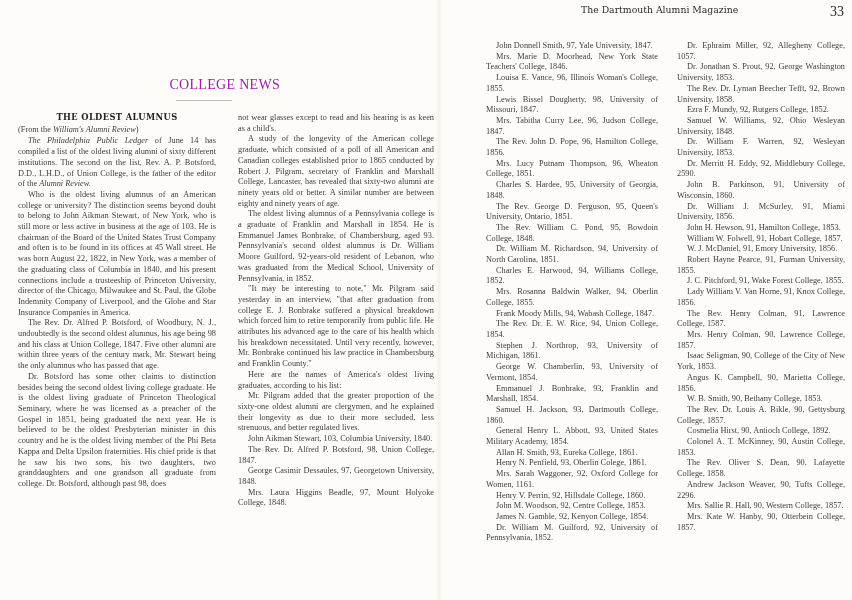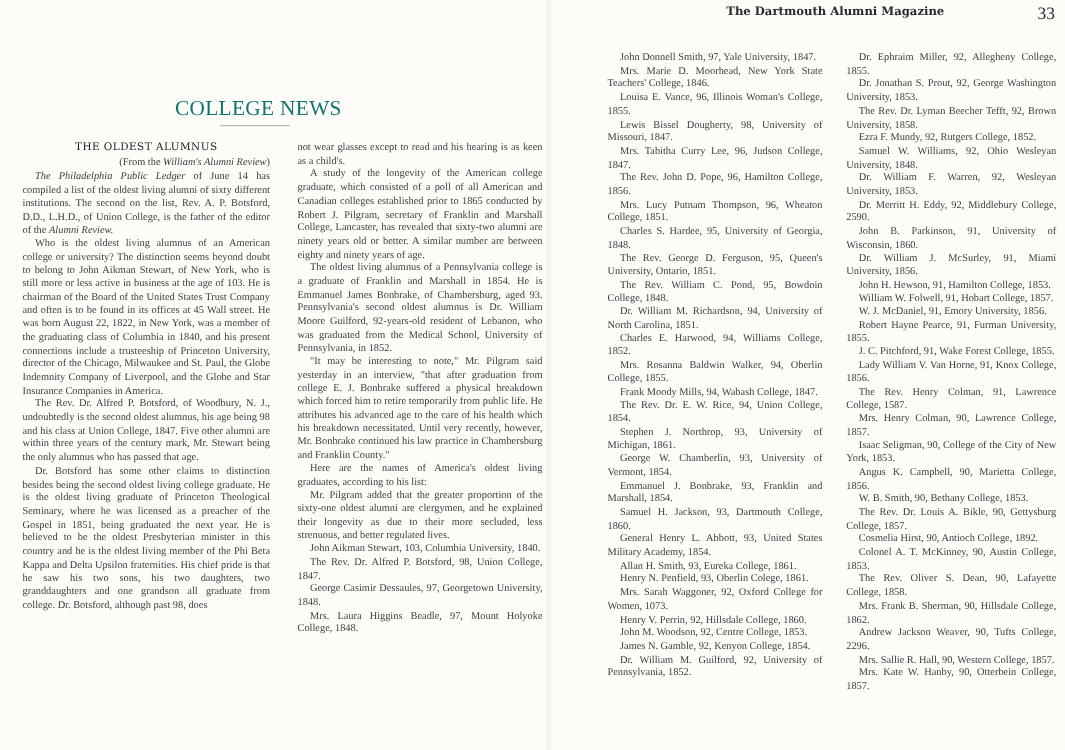--- a/index.html
+++ b/index.html
@@ -9,52 +9,52 @@
     font-family: "DejaVu Serif", "Liberation Serif", serif;
     color: #3a3a3a;
     position: relative;
   }
   .page { position: absolute; top: 0; height: 600px; }
   .page-left { left: 0; width: 436px; }
   .page-right { left: 436px; width: 416px; }
 
   .section-title {
     position: absolute; top: 77px; left: 140px; width: 140px;
-    text-align: left;
+    text-align: right;
     font-family: "Liberation Serif", serif;
-    font-size: 17px; letter-spacing: 0.3px; color: #0f766e;
+    font-size: 14px; letter-spacing: 0.3px; color: #a21caf;
   }
   .title-rule {
     position: absolute; top: 100px; left: 176px; width: 56px; height: 1px;
     background: #bbb;
   }
 
   .col {
     position: absolute;
     font-family: "Liberation Serif", serif;
     font-size: 8.3px; line-height: 10.7px;
     text-align: justify; color: #3d3d3d;
   }
   .col p { margin: 0; text-indent: 10px; }
   .col-l1 { left: 18px; top: 112px; width: 198px; }
   .col-l2 { left: 238px; top: 113px; width: 196px; }
   .col-r1 { left: 486px; top: 41px; width: 172px; }
   .col-r2 { left: 677px; top: 41px; width: 168px; }
 
   .article-heading {
     text-align: center; font-family: "DejaVu Serif", serif;
-    font-weight: normal; font-size: 8.3px; letter-spacing: 0.4px;
+    font-weight: bold; font-size: 8.3px; letter-spacing: 0.4px;
     color: #222; margin-bottom: 2px;
   }
-  .article-source { text-align: right; margin-bottom: 1px; }
+  .article-source { text-align: left; margin-bottom: 1px; }
   .article-source i, .col i { font-style: italic; }
 
   .running-head {
     position: absolute; top: 4px; left: 145px;
-    font-family: "DejaVu Serif", serif; font-weight: bold;
+    font-family: "DejaVu Serif", serif; font-weight: normal;
     font-size: 9.3px; color: #2a2a2a; text-align: right;
   }
   .page-number {
     position: absolute; top: 4px; left: 394px;
     font-family: "Liberation Serif", serif; font-size: 14px; color: #2a2a2a;
   }
   .entry { margin: 0 0 1.3px 0; text-indent: 10px; }
   .gutter {
     position: absolute; left: 436px; top: 0; width: 6px; height: 600px;
     background: linear-gradient(to right, #fdfcf8, #f3f1ea, #fdfcf8);
@@ -113,28 +113,28 @@
     <p class="entry">Mrs. Rosanna Baldwin Walker, 94, Oberlin College, 1855.</p>
     <p class="entry">Frank Moody Mills, 94, Wabash College, 1847.</p>
     <p class="entry">The Rev. Dr. E. W. Rice, 94, Union College, 1854.</p>
     <p class="entry">Stephen J. Northrop, 93, University of Michigan, 1861.</p>
     <p class="entry">George W. Chamberlin, 93, University of Vermont, 1854.</p>
     <p class="entry">Emmanuel J. Bonbrake, 93, Franklin and Marshall, 1854.</p>
     <p class="entry">Samuel H. Jackson, 93, Dartmouth College, 1860.</p>
     <p class="entry">General Henry L. Abbott, 93, United States Military Academy, 1854.</p>
     <p class="entry">Allan H. Smith, 93, Eureka College, 1861.</p>
     <p class="entry">Henry N. Penfield, 93, Oberlin Colege, 1861.</p>
-    <p class="entry">Mrs. Sarah Waggoner, 92, Oxford College for Women, 1073.</p>
+    <p class="entry">Mrs. Sarah Waggoner, 92, Oxford College for Women, 1161.</p>
     <p class="entry">Henry V. Perrin, 92, Hillsdale College, 1860.</p>
     <p class="entry">John M. Woodson, 92, Centre College, 1853.</p>
     <p class="entry">James N. Gamble, 92, Kenyon College, 1854.</p>
     <p class="entry">Dr. William M. Guilford, 92, University of Pennsylvania, 1852.</p>
   </div>
 <div class="col col-r2" id="col-r2">
-    <p class="entry">Dr. Ephraim Miller, 92, Allegheny College, 1855.</p>
+    <p class="entry">Dr. Ephraim Miller, 92, Allegheny College, 1057.</p>
     <p class="entry">Dr. Jonathan S. Prout, 92, George Washington University, 1853.</p>
     <p class="entry">The Rev. Dr. Lyman Beecher Tefft, 92, Brown University, 1858.</p>
     <p class="entry">Ezra F. Mundy, 92, Rutgers College, 1852.</p>
     <p class="entry">Samuel W. Williams, 92, Ohio Wesleyan University, 1848.</p>
     <p class="entry">Dr. William F. Warren, 92, Wesleyan University, 1853.</p>
     <p class="entry">Dr. Merritt H. Eddy, 92, Middlebury College, 2590.</p>
     <p class="entry">John B. Parkinson, 91, University of Wisconsin, 1860.</p>
     <p class="entry">Dr. William J. McSurley, 91, Miami University, 1856.</p>
     <p class="entry">John H. Hewson, 91, Hamilton College, 1853.</p>
     <p class="entry">William W. Folwell, 91, Hobart College, 1857.</p>
@@ -144,17 +144,16 @@
     <p class="entry">Lady William V. Van Horne, 91, Knox College, 1856.</p>
     <p class="entry">The Rev. Henry Colman, 91, Lawrence College, 1587.</p>
     <p class="entry">Mrs. Henry Colman, 90, Lawrence College, 1857.</p>
     <p class="entry">Isaac Seligman, 90, College of the City of New York, 1853.</p>
     <p class="entry">Angus K. Campbell, 90, Marietta College, 1856.</p>
     <p class="entry">W. B. Smith, 90, Bethany College, 1853.</p>
     <p class="entry">The Rev. Dr. Louis A. Bikle, 90, Gettysburg College, 1857.</p>
     <p class="entry">Cosmelia Hirst, 90, Antioch College, 1892.</p>
     <p class="entry">Colonel A. T. McKinney, 90, Austin College, 1853.</p>
     <p class="entry">The Rev. Oliver S. Dean, 90, Lafayette College, 1858.</p>
-    <p class="entry">Mrs. Frank B. Sherman, 90, Hillsdale College, 1862.</p>
     <p class="entry">Andrew Jackson Weaver, 90, Tufts College, 2296.</p>
     <p class="entry">Mrs. Sallie R. Hall, 90, Western College, 1857.</p>
     <p class="entry">Mrs. Kate W. Hanby, 90, Otterbein College, 1857.</p>
   </div>
 
 </body></html>

